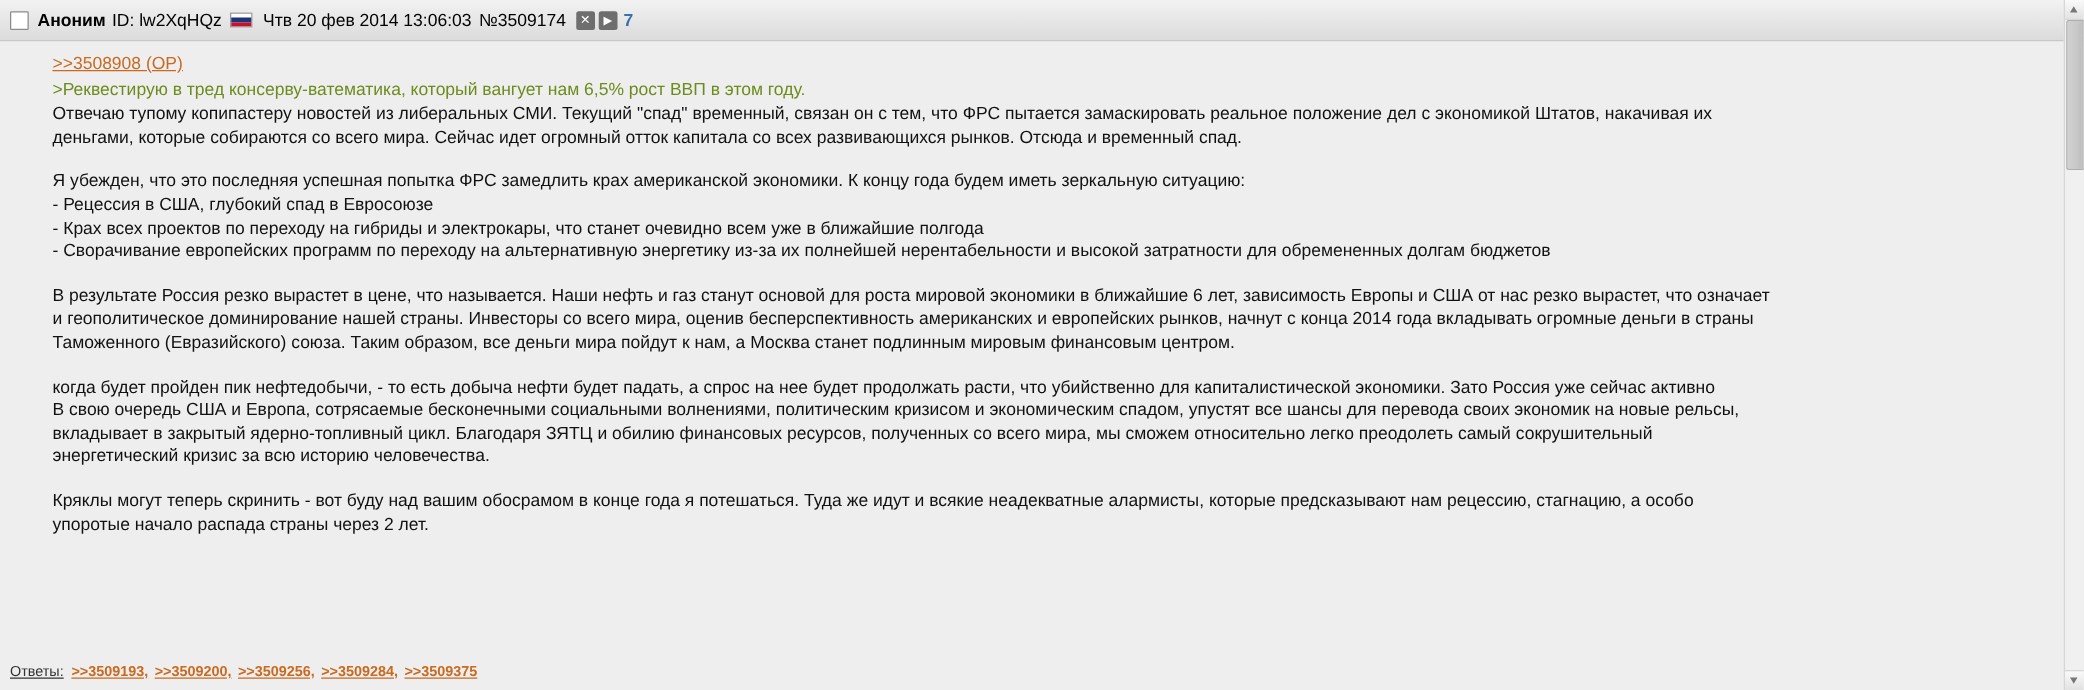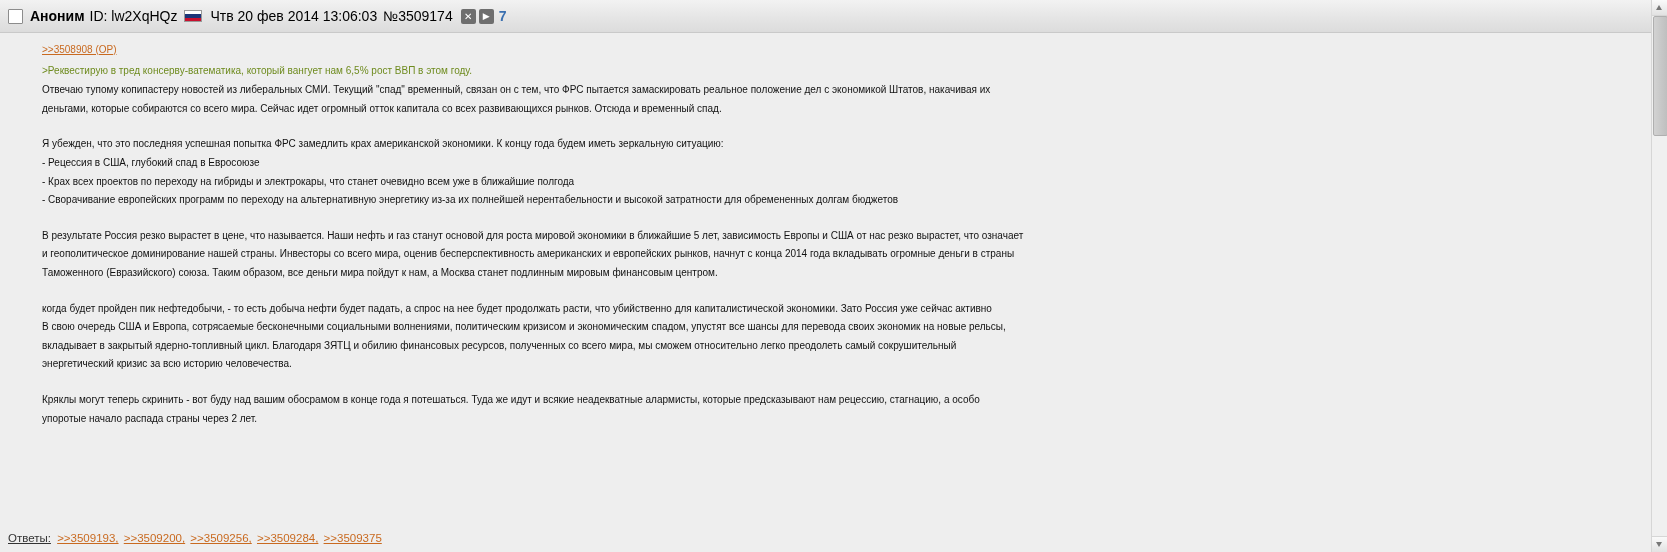--- a/index.html
+++ b/index.html
@@ -97,21 +97,21 @@
     font-size: 9px;
   }
   .reply-count {
     color: #3A6FB0;
     font-weight: bold;
     margin-left: 2px;
   }
   
   .post-body {
     padding: 8px 18px 4px 42px;
-    font-size: 10px;
+    font-size: 14px;
     line-height: 18.6px;
     color: #111111;
   }
   .reflink {
     color: #C96A20;
     text-decoration: underline;
     display: block;
     margin-bottom: 2px;
   }
   .greentext {
@@ -138,20 +138,21 @@
   }
   .answers .label {
     color: #333333;
     margin-right: 3px;
     text-decoration: underline;
   }
   .answers a {
     color: #C96A20;
     text-decoration: underline;
     margin-right: 2px;
+    font-weight: bold;
   }
   
   .scrollbar {
     position: absolute;
     top: 0;
     right: 0;
     width: 15px;
     height: 552px;
     background: #F0F0F0;
     border-left: 1px solid #D6D6D6;
@@ -223,21 +224,21 @@
     </p>
 
     <p class="para">
       <span class="line">Я убежден, что это последняя успешная попытка ФРС замедлить крах американской экономики. К концу года будем иметь зеркальную ситуацию:</span>
       <span class="line">- Рецессия в США, глубокий спад в Евросоюзе</span>
       <span class="line">- Крах всех проектов по переходу на гибриды и электрокары, что станет очевидно всем уже в ближайшие полгода</span>
       <span class="line">- Сворачивание европейских программ по переходу на альтернативную энергетику из-за их полнейшей нерентабельности и высокой затратности для обремененных долгам бюджетов</span>
     </p>
 
     <p class="para">
-      <span class="line">В результате Россия резко вырастет в цене, что называется. Наши нефть и газ станут основой для роста мировой экономики в ближайшие 5 лет, зависимость Европы и США от нас резко вырастет, что означает</span>
+      <span class="line">В результате Россия резко вырастет в цене, что называется. Наши нефть и газ станут основой для роста мировой экономики в ближайшие 6 лет, зависимость Европы и США от нас резко вырастет, что означает</span>
       <span class="line">и геополитическое доминирование нашей страны. Инвесторы со всего мира, оценив бесперспективность американских и европейских рынков, начнут с конца 2014 года вкладывать огромные деньги в страны</span>
       <span class="line">Таможенного (Евразийского) союза. Таким образом, все деньги мира пойдут к нам, а Москва станет подлинным мировым финансовым центром.</span>
     </p>
 
     <p class="para">
       <span class="line">когда будет пройден пик нефтедобычи, - то есть добыча нефти будет падать, а спрос на нее будет продолжать расти, что убийственно для капиталистической экономики. Зато Россия уже сейчас активно</span>
       <span class="line">В свою очередь США и Европа, сотрясаемые бесконечными социальными волнениями, политическим кризисом и экономическим спадом, упустят все шансы для перевода своих экономик на новые рельсы,</span>
       <span class="line">вкладывает в закрытый ядерно-топливный цикл. Благодаря ЗЯТЦ и обилию финансовых ресурсов, полученных со всего мира, мы сможем относительно легко преодолеть самый сокрушительный</span>
       <span class="line">энергетический кризис за всю историю человечества.</span>
     </p>

